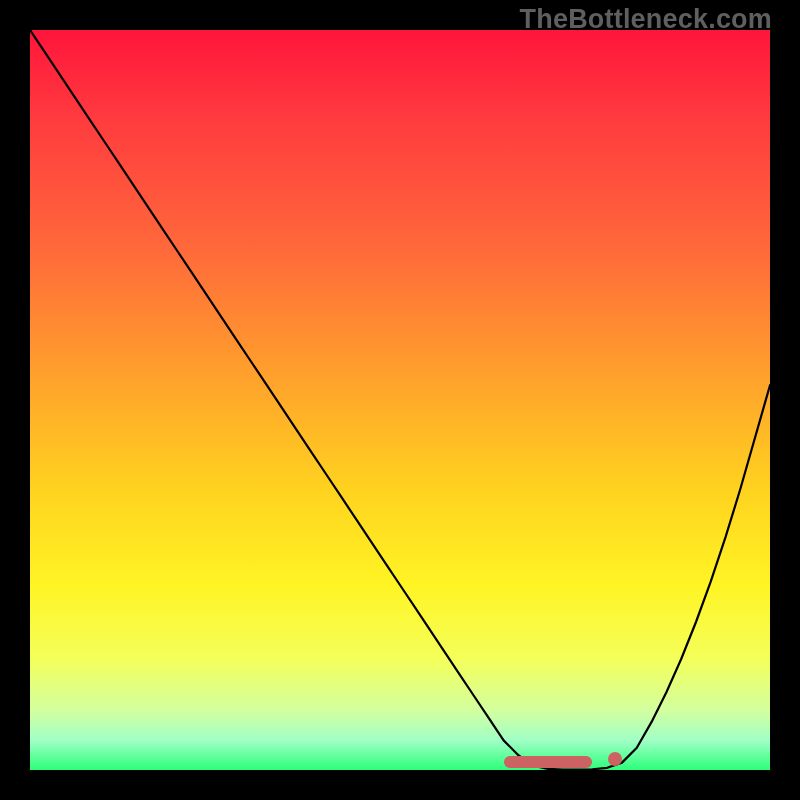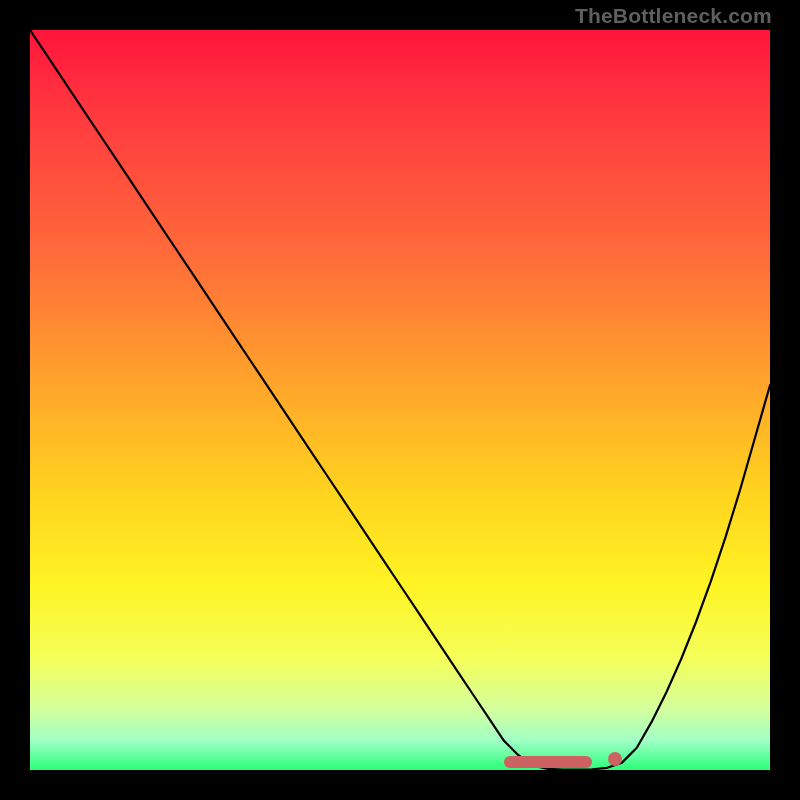--- a/index.html
+++ b/index.html
@@ -36,21 +36,21 @@
     left: 0;
     top: 0;
     width: 100%;
     height: 100%;
   }
   .watermark {
     position: absolute;
     top: 4px;
     right: 28px;
     font-family: Arial, Helvetica, sans-serif;
-    font-size: 21px;
+    font-size: 27px;
     font-weight: 600;
     color: #5f5f5f;
     letter-spacing: 0.2px;
   }
   .marker {
     position: absolute;
     background: #cc6262;
     border-radius: 999px;
   }
 </style>

